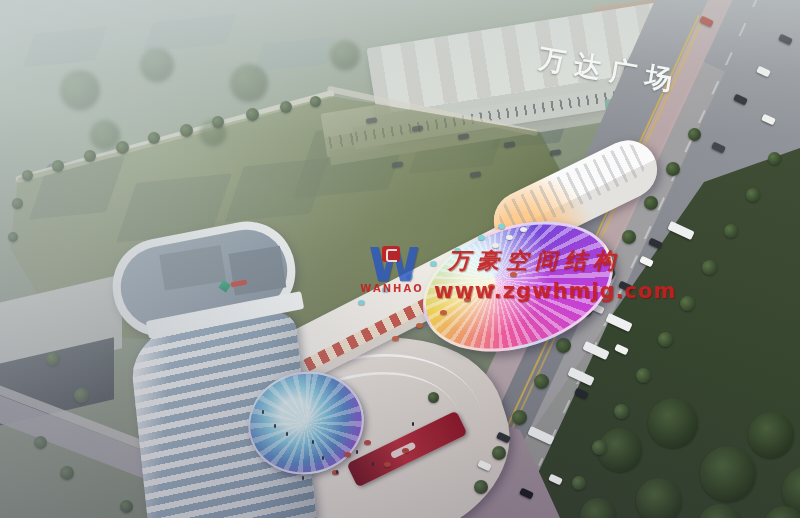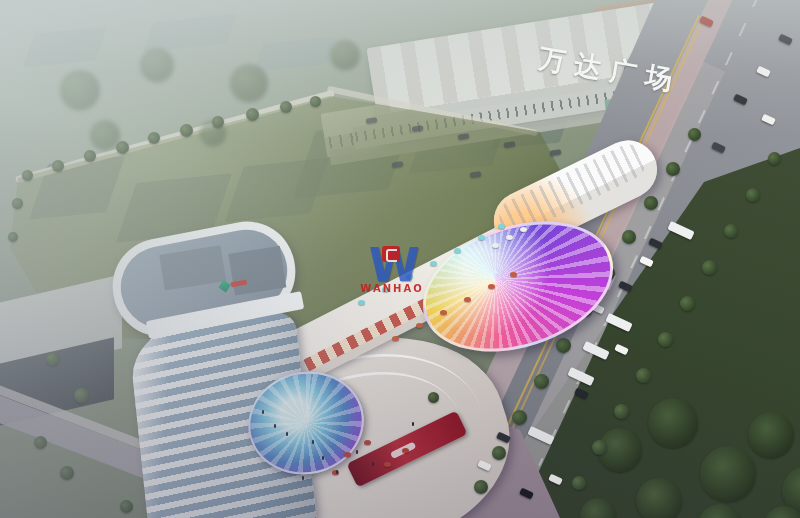--- a/index.html
+++ b/index.html
@@ -229,20 +229,24 @@
 
   <div class="fog1"></div>
   <div class="fog2"></div>
   <div class="dusk"></div>
 
   <div class="watermark">
     <div class="wm-logo">
       <div class="wm-w">W</div>
       <div class="wm-badge"></div>
       <div class="wm-name">WANHAO</div>
+    </div>
+    <div>
+      <div class="wm-line1">万豪空间结构</div>
+      <div class="wm-line2">www.zgwhmjg.com</div>
     </div>
   </div>
 <div class="tr" style="left: 22px; top: 170px; width: 11px; height: 11px;"></div>
     <div class="tr" style="left: 52px; top: 160px; width: 12px; height: 12px;"></div>
     <div class="tr" style="left: 84px; top: 150px; width: 12px; height: 12px;"></div>
     <div class="tr" style="left: 116px; top: 141px; width: 13px; height: 13px;"></div>
     <div class="tr" style="left: 148px; top: 132px; width: 12px; height: 12px;"></div>
     <div class="tr" style="left: 180px; top: 124px; width: 13px; height: 13px;"></div>
     <div class="tr" style="left: 212px; top: 116px; width: 12px; height: 12px;"></div>
     <div class="tr" style="left: 246px; top: 108px; width: 13px; height: 13px;"></div>

